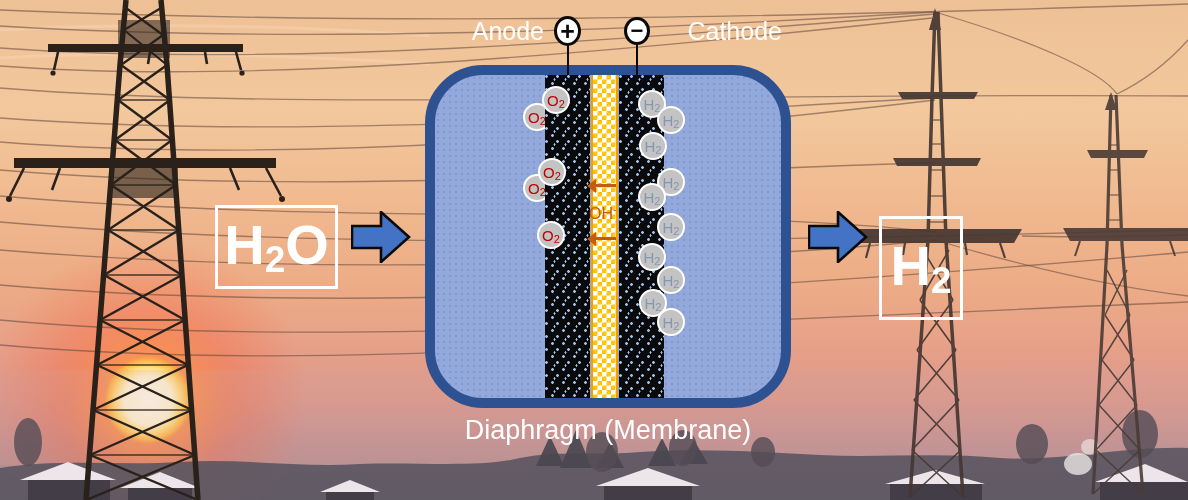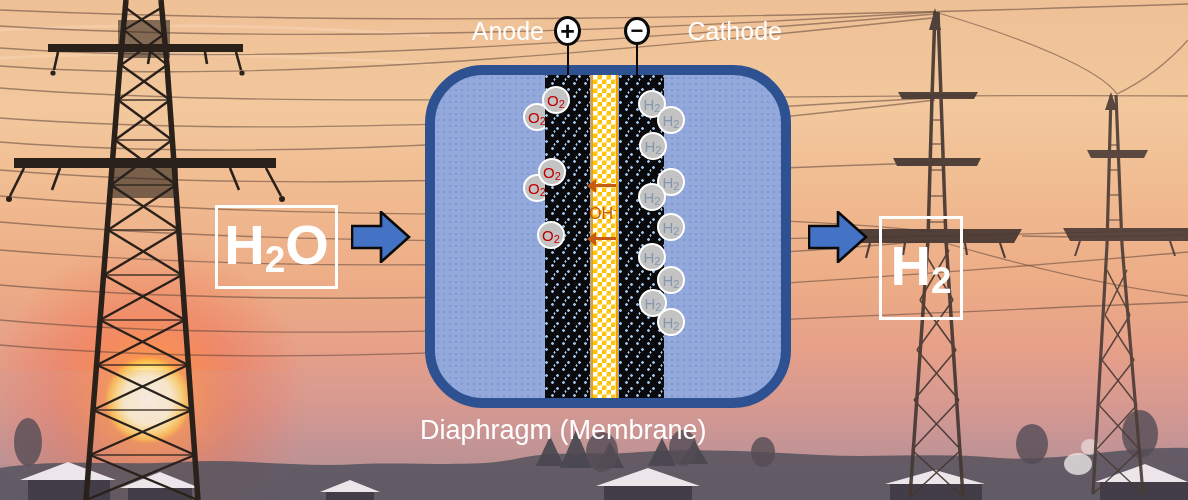--- a/index.html
+++ b/index.html
@@ -64,21 +64,21 @@
   
   .chem-box{position:absolute;box-sizing:border-box;border:3px solid var(--label-white);z-index:7;
         display:flex;align-items:center;justify-content:center;color:var(--label-white);
         font-weight:700;font-size:56px;margin-top:8px;}
   .chem-box sub{font-size:0.66em;vertical-align:-0.22em;transform:translateY(10px);}
   .box-h2o{left:215px;top:197px;width:123px;height:84px;}
   .box-h2{left:879px;top:208px;width:84px;height:104px;}
   .flow-arrow{position:absolute;z-index:7;}
   .fa-left{left:351px;top:211px;} .fa-right{left:808px;top:211px;}
 
-  .diaphragm-label{position:absolute;left:420px;top:415px;width:376px;text-align:left;
+  .diaphragm-label{position:absolute;left:420px;top:415px;width:376px;text-align:center;
         color:var(--label-white);font-size:27px;z-index:7;}
 </style>
 </head>
 <body>
 
 <div class="stage">
 
   <svg class="bg" width="1188" height="500" viewBox="0 0 1188 500">
     <defs>
       <linearGradient id="sky" x1="0" y1="0" x2="0" y2="1">

